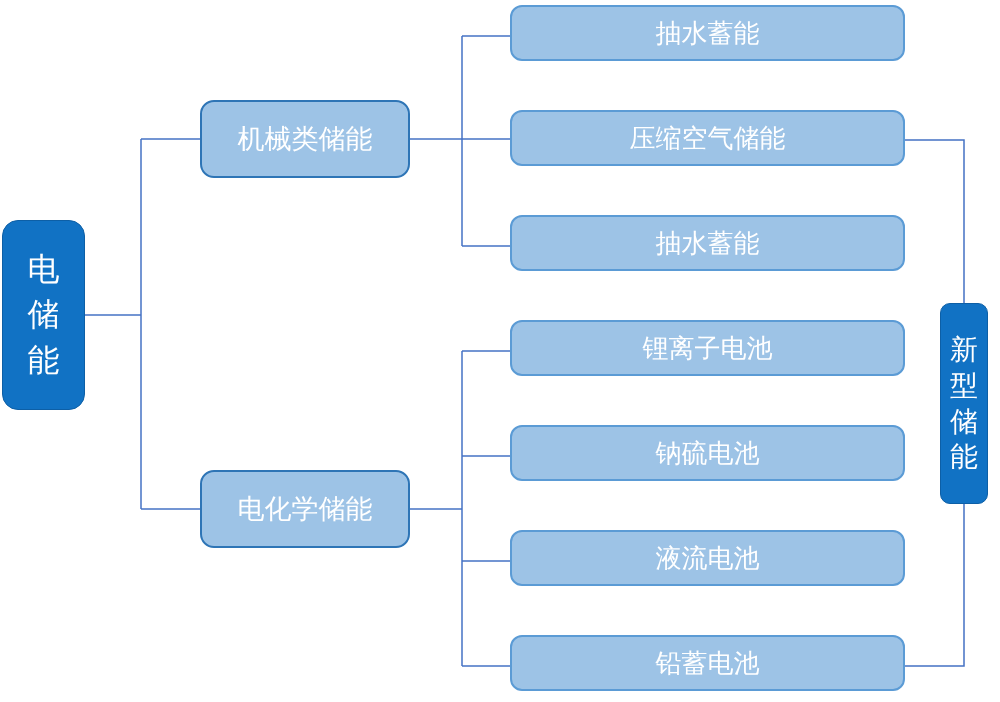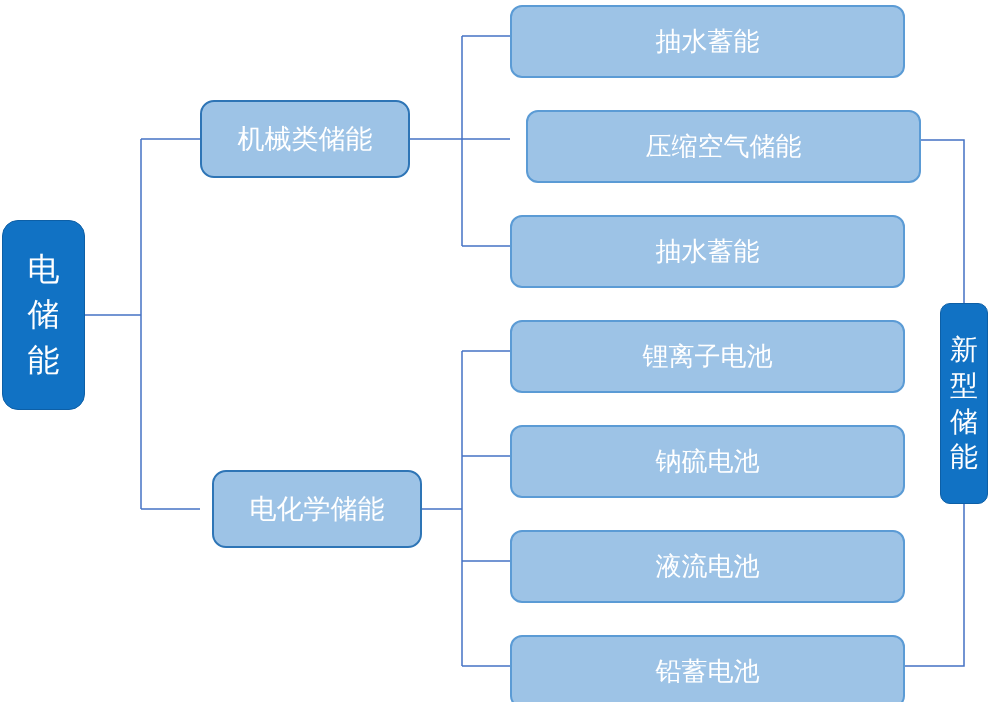--- a/index.html
+++ b/index.html
@@ -66,25 +66,25 @@
   }
   
   .node-aggregate {
     left: 940px; top: 303px; width: 48px; height: 201px;
     border-radius: 10px;
     font-size: 28px; line-height: 1.28;
   }
   
   .node-branch { width: 210px; height: 78px; font-size: 27px; }
   .b0 { left: 200px; top: 100px; align-items: center; }
-  .b1 { left: 200px; top: 470px; margin-left: 12px; }
+  .b1 { left: 200px; top: 470px; }
   
-  .leaf { left: 510px; width: 395px; height: 73px; font-size: 26px; }
+  .leaf { left: 510px; width: 395px; height: 56px; font-size: 26px; }
   .l0 { top: 5px; }
-  .l1 { top: 110px; margin-left: 16px; }
+  .l1 { top: 110px; }
   .l2 { top: 215px; }
   .l3 { top: 320px; }
   .l4 { top: 425px; }
   .l5 { top: 530px; }
   .l6 { top: 635px; }
   .lbl { pointer-events: none; }
 </style>
 </head>
 <body>
 

